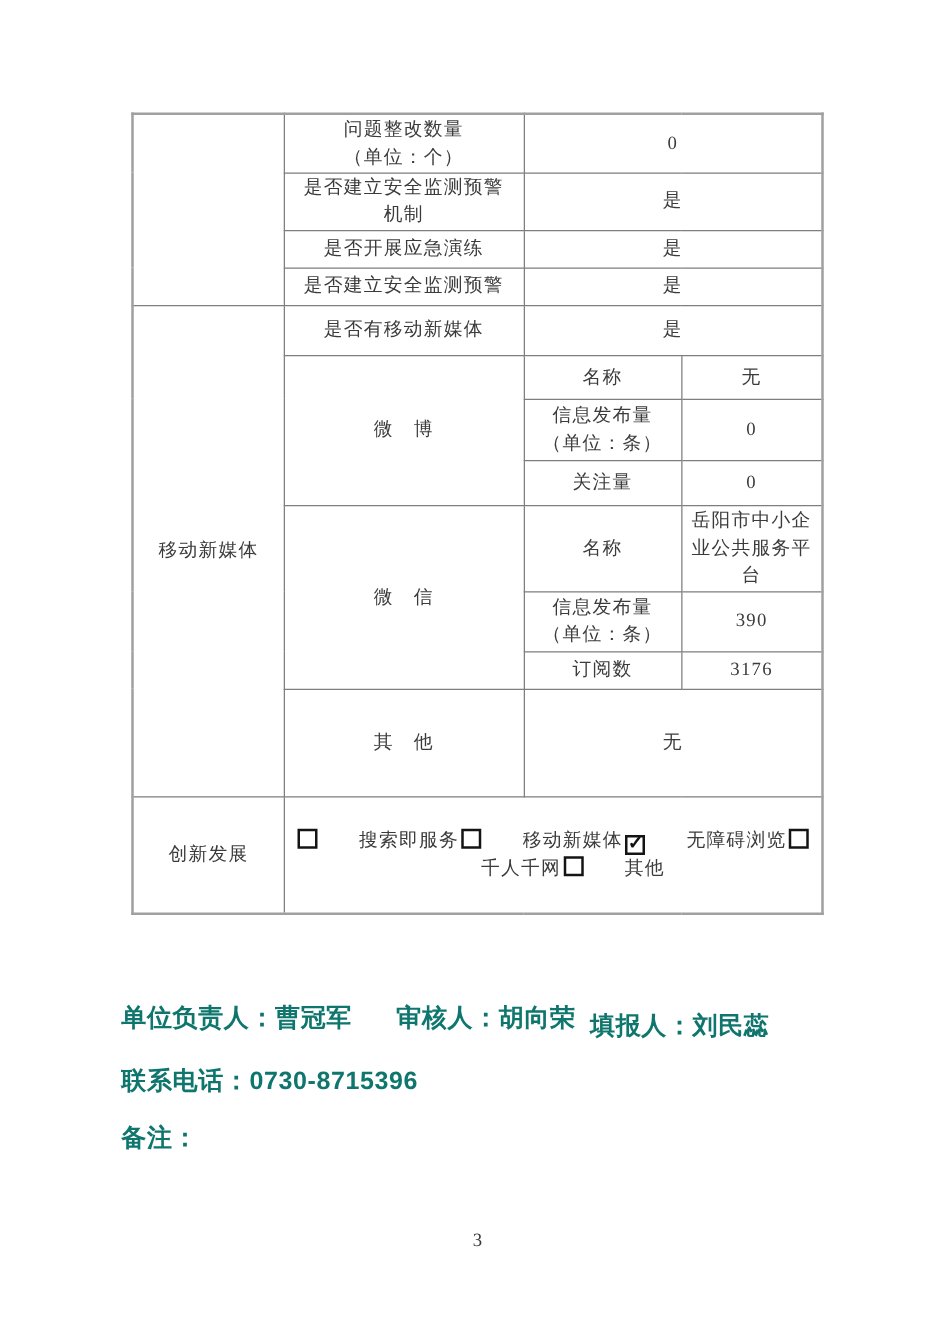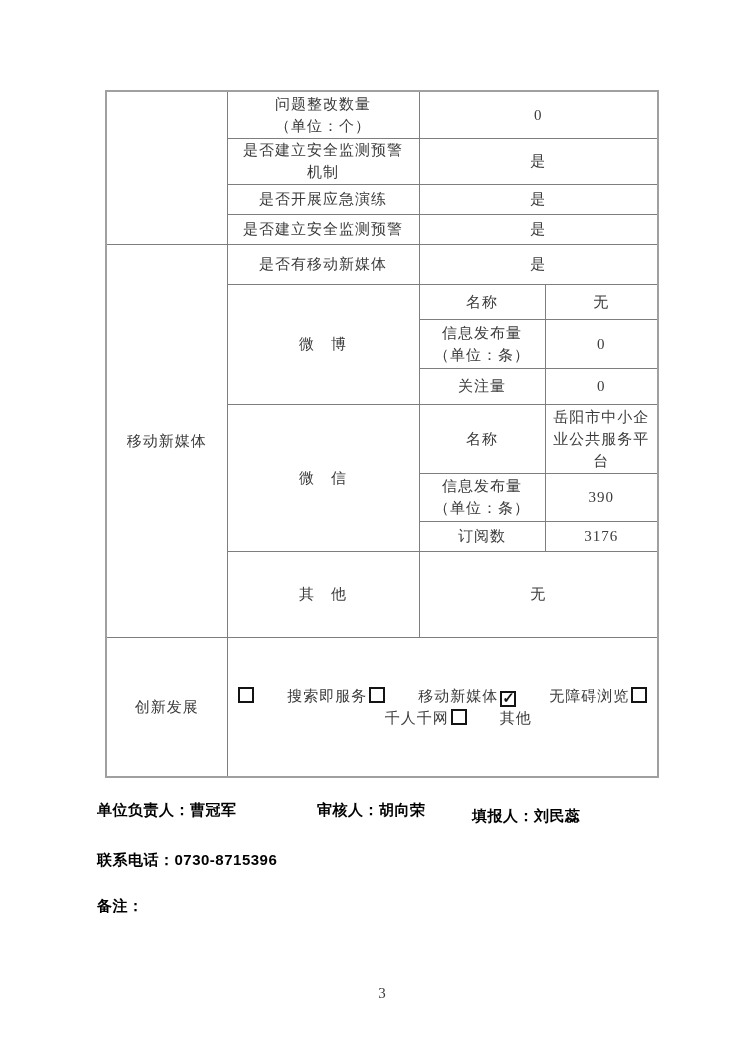--- a/index.html
+++ b/index.html
@@ -59,22 +59,22 @@
     overflow: visible;
     background: #ffffff;
   }
   .cb-label { letter-spacing: 1px; margin-left: 32px; }
 
   
   .footer-item {
     position: absolute;
     font-family: "Liberation Sans", "DejaVu Sans", sans-serif;
     font-weight: bold;
-    font-size: 15px;
-    color: #000000;
+    font-size: 20px;
+    color: #0f766e;
     letter-spacing: 0.5px;
     white-space: nowrap;
   }
   .page-number {
     position: absolute;
     top: 985px;
     left: 0;
     width: 100%;
     padding-left: 14px;
     box-sizing: border-box;
@@ -158,21 +158,21 @@
       <tr style="height:30px">
         <td class="lbl">订阅数</td>
         <td class="val">3176</td>
       </tr>
 
       <tr style="height:86px">
         <td class="lbl">其　他</td>
         <td class="val" colspan="2">无</td>
       </tr>
 
-      <tr style="height:140px">
+      <tr style="height:94px">
         <td class="sec">创新发展</td>
         <td class="innov" colspan="3"><span class="cb"></span><span class="cb-label">搜索即服务</span><span class="cb"></span><span class="cb-label">移动新媒体</span><span class="cb">✓</span><span class="cb-label">无障碍浏览</span><span class="cb"></span><span class="cb-label">千人千网</span><span class="cb"></span><span class="cb-label">其他</span></td>
       </tr>
     </tbody>
   </table>
 
   <div class="footer-item" style="left:97px;  top:801px;">单位负责人：曹冠军</div>
   <div class="footer-item" style="left:317px; top:801px;">审核人：胡向荣</div>
   <div class="footer-item" style="left:472px; top:807px;">填报人：刘民蕊</div>
   <div class="footer-item" style="left:97px;  top:851px;text-align:center;">联系电话：0730-8715396</div>

